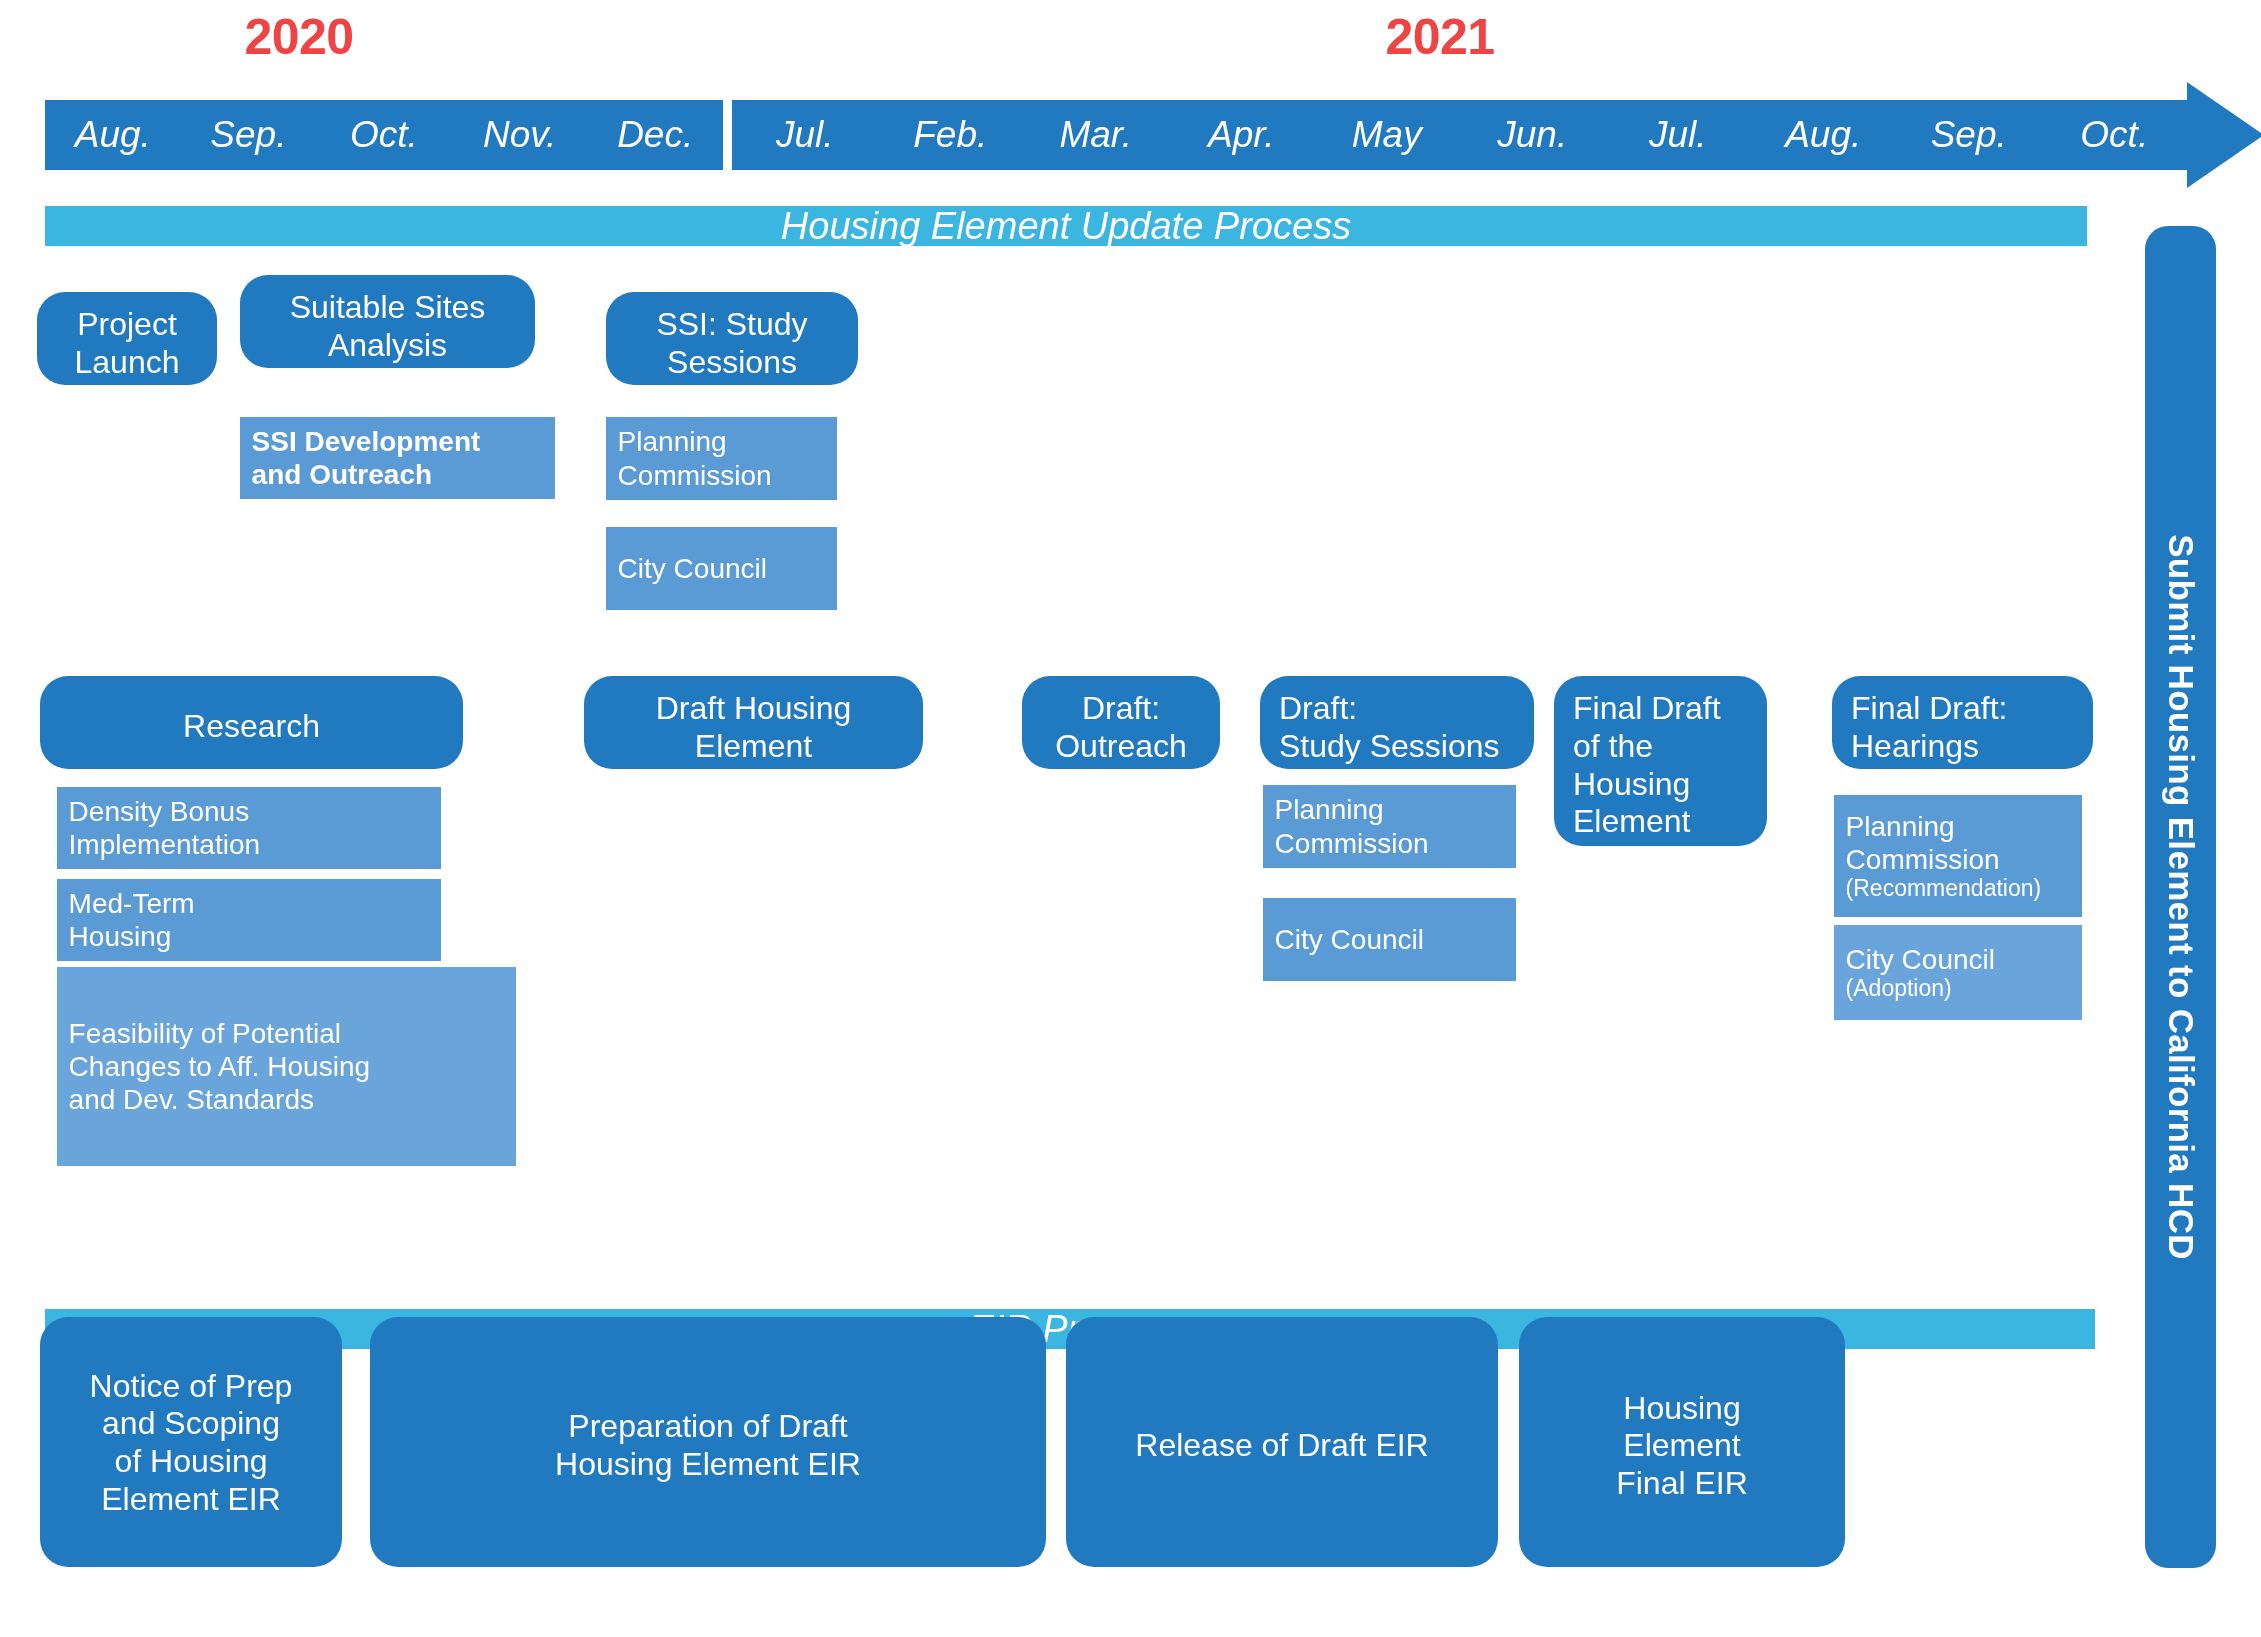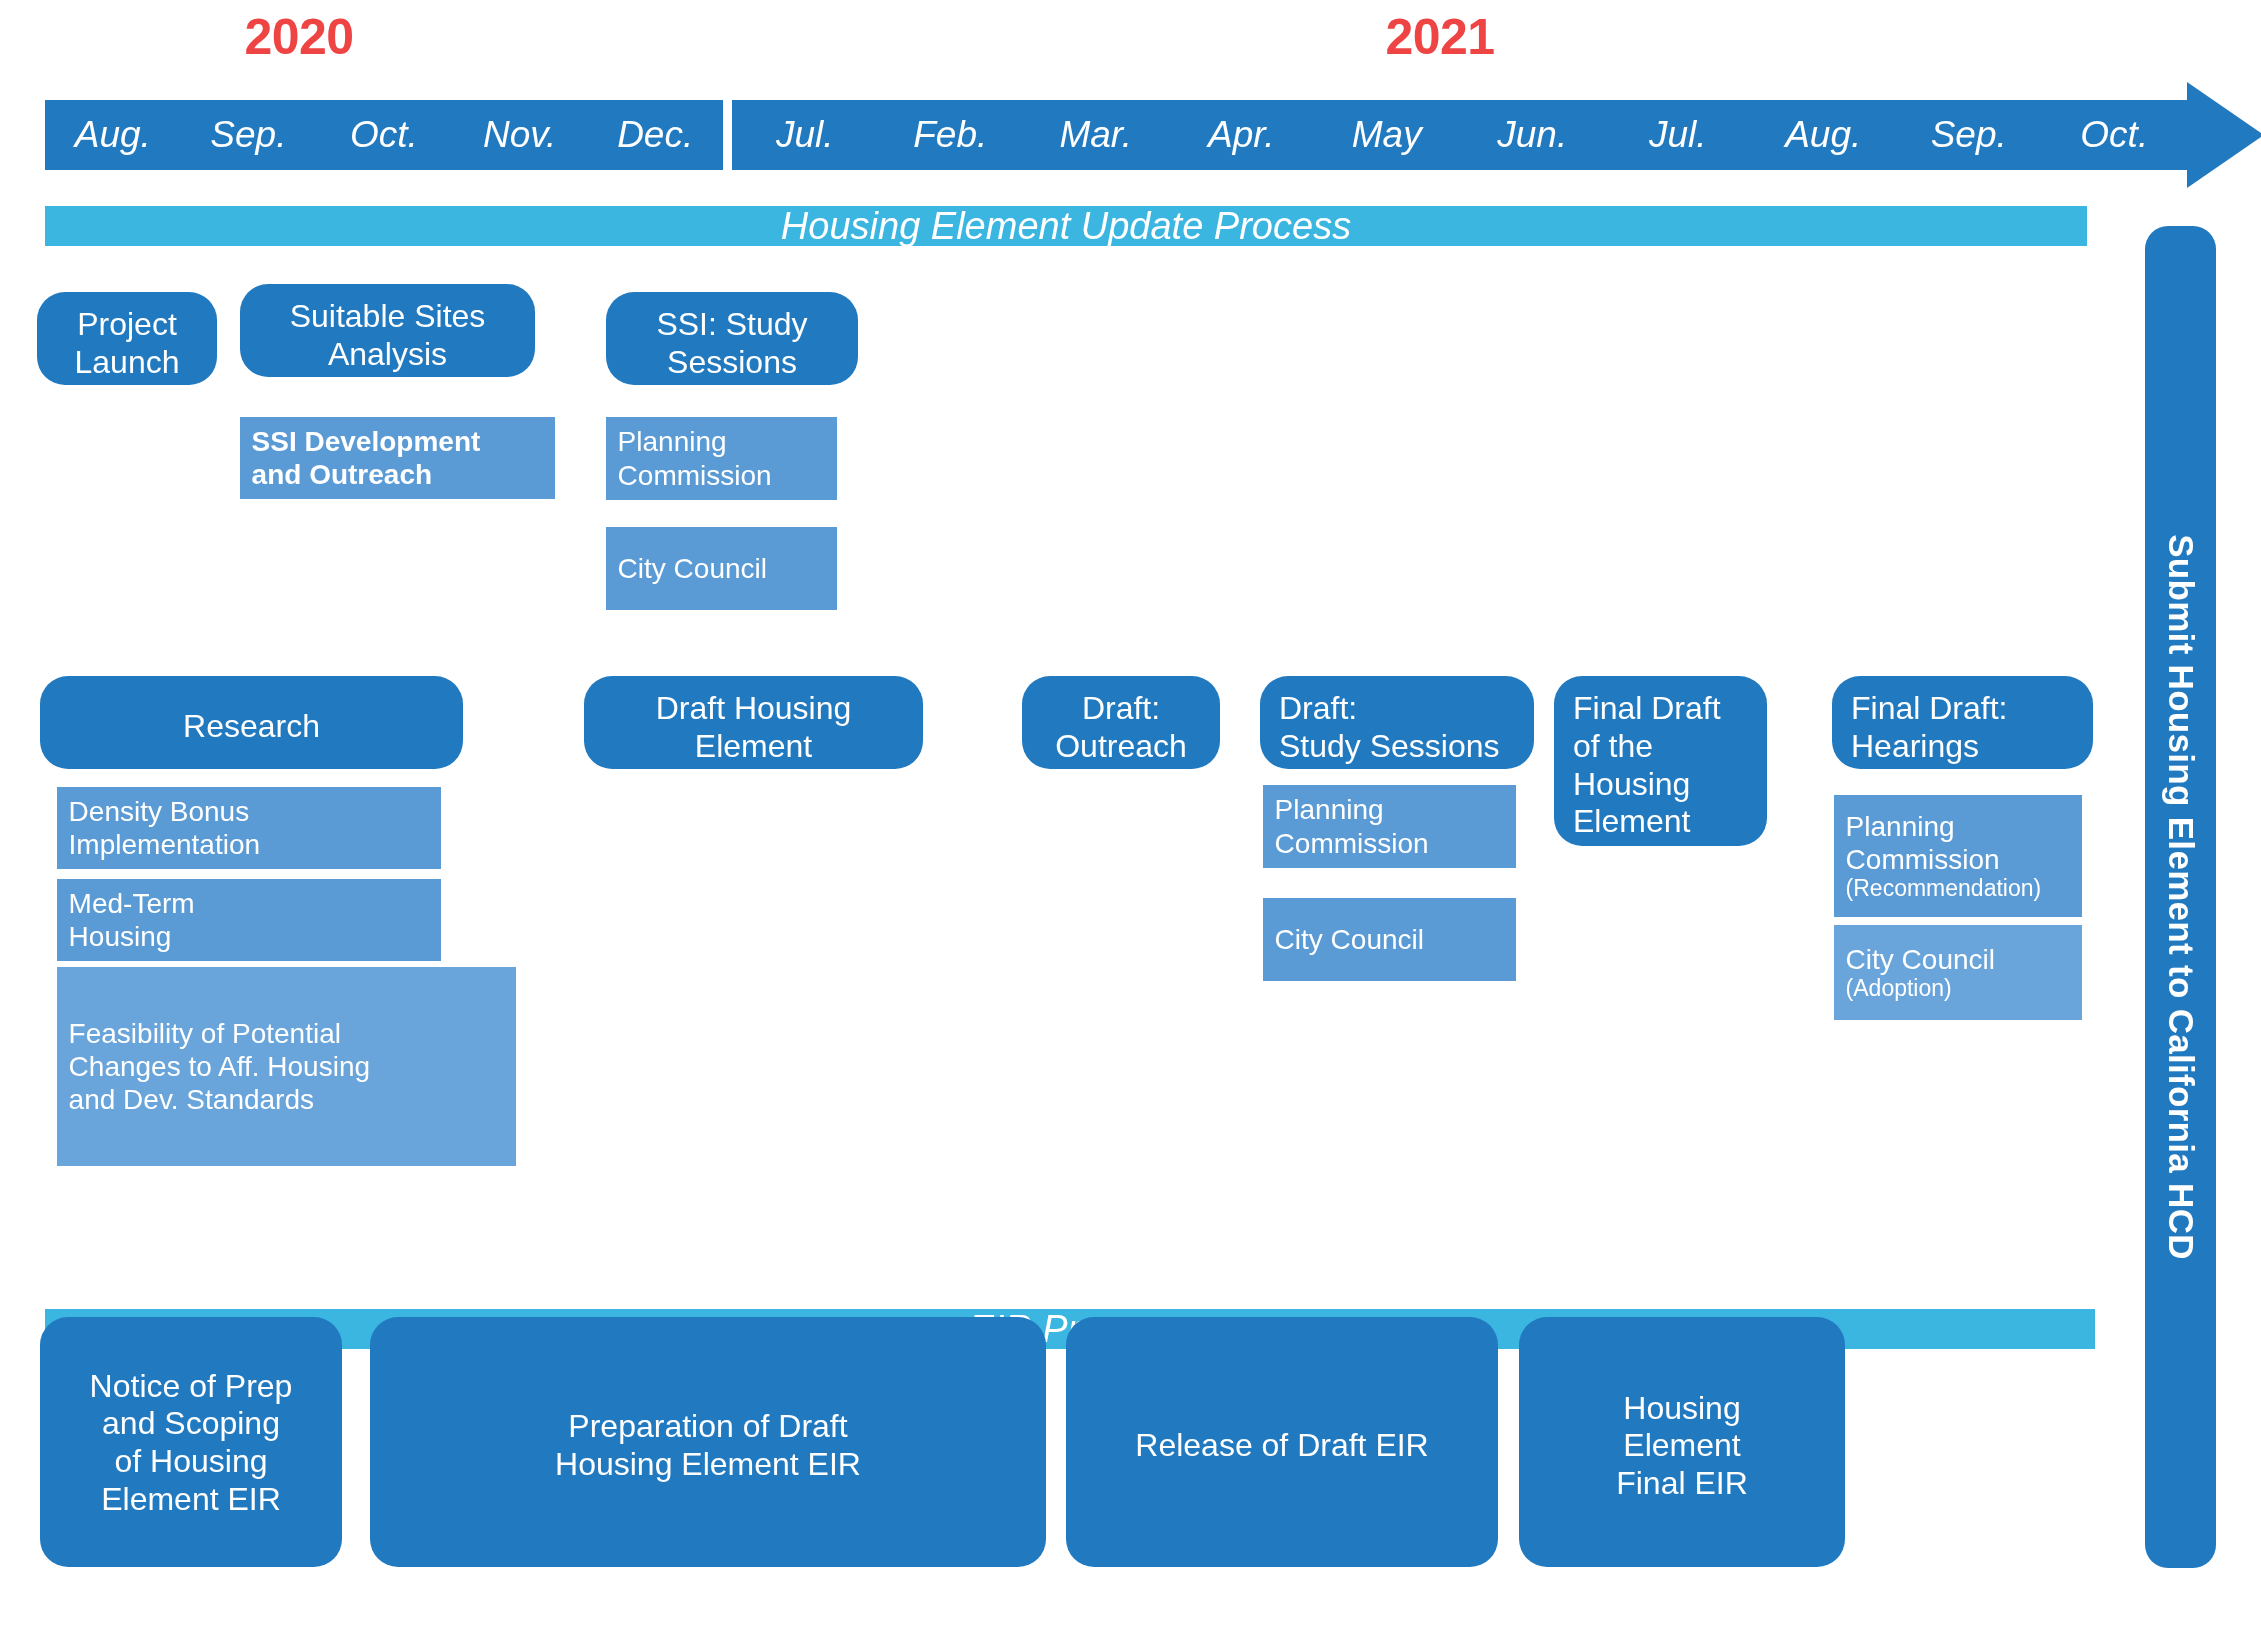--- a/index.html
+++ b/index.html
@@ -164,21 +164,21 @@
     <span class="month-cell">Oct.</span>
   </div>
 
   <div class="arrow-head" style="left:2187px; top:82px;"></div>
 
   <div class="process-band" style="left:45px; top:206px; width:2042px; height:40px;">Housing Element Update Process</div>
 
   <div class="phase-box" style="left:37px; top:292px; width:180px; height:93px;">Project
 Launch</div>
 
-  <div class="phase-box" style="left:240px; top:284px; width:295px; height:93px;">Suitable Sites
+  <div class="phase-box" style="left:240px; top:275px; width:295px; height:93px;">Suitable Sites
 Analysis</div>
 
   <div class="sub-box" style="left:240px; top:417px; width:315px; height:82px;font-weight:bold;">SSI Development
 and Outreach</div>
 
   <div class="phase-box" style="left:606px; top:292px; width:252px; height:93px;">SSI: Study
 Sessions</div>
 
   <div class="sub-box" style="left:606px; top:417px; width:231px; height:83px;">Planning
 Commission</div>

